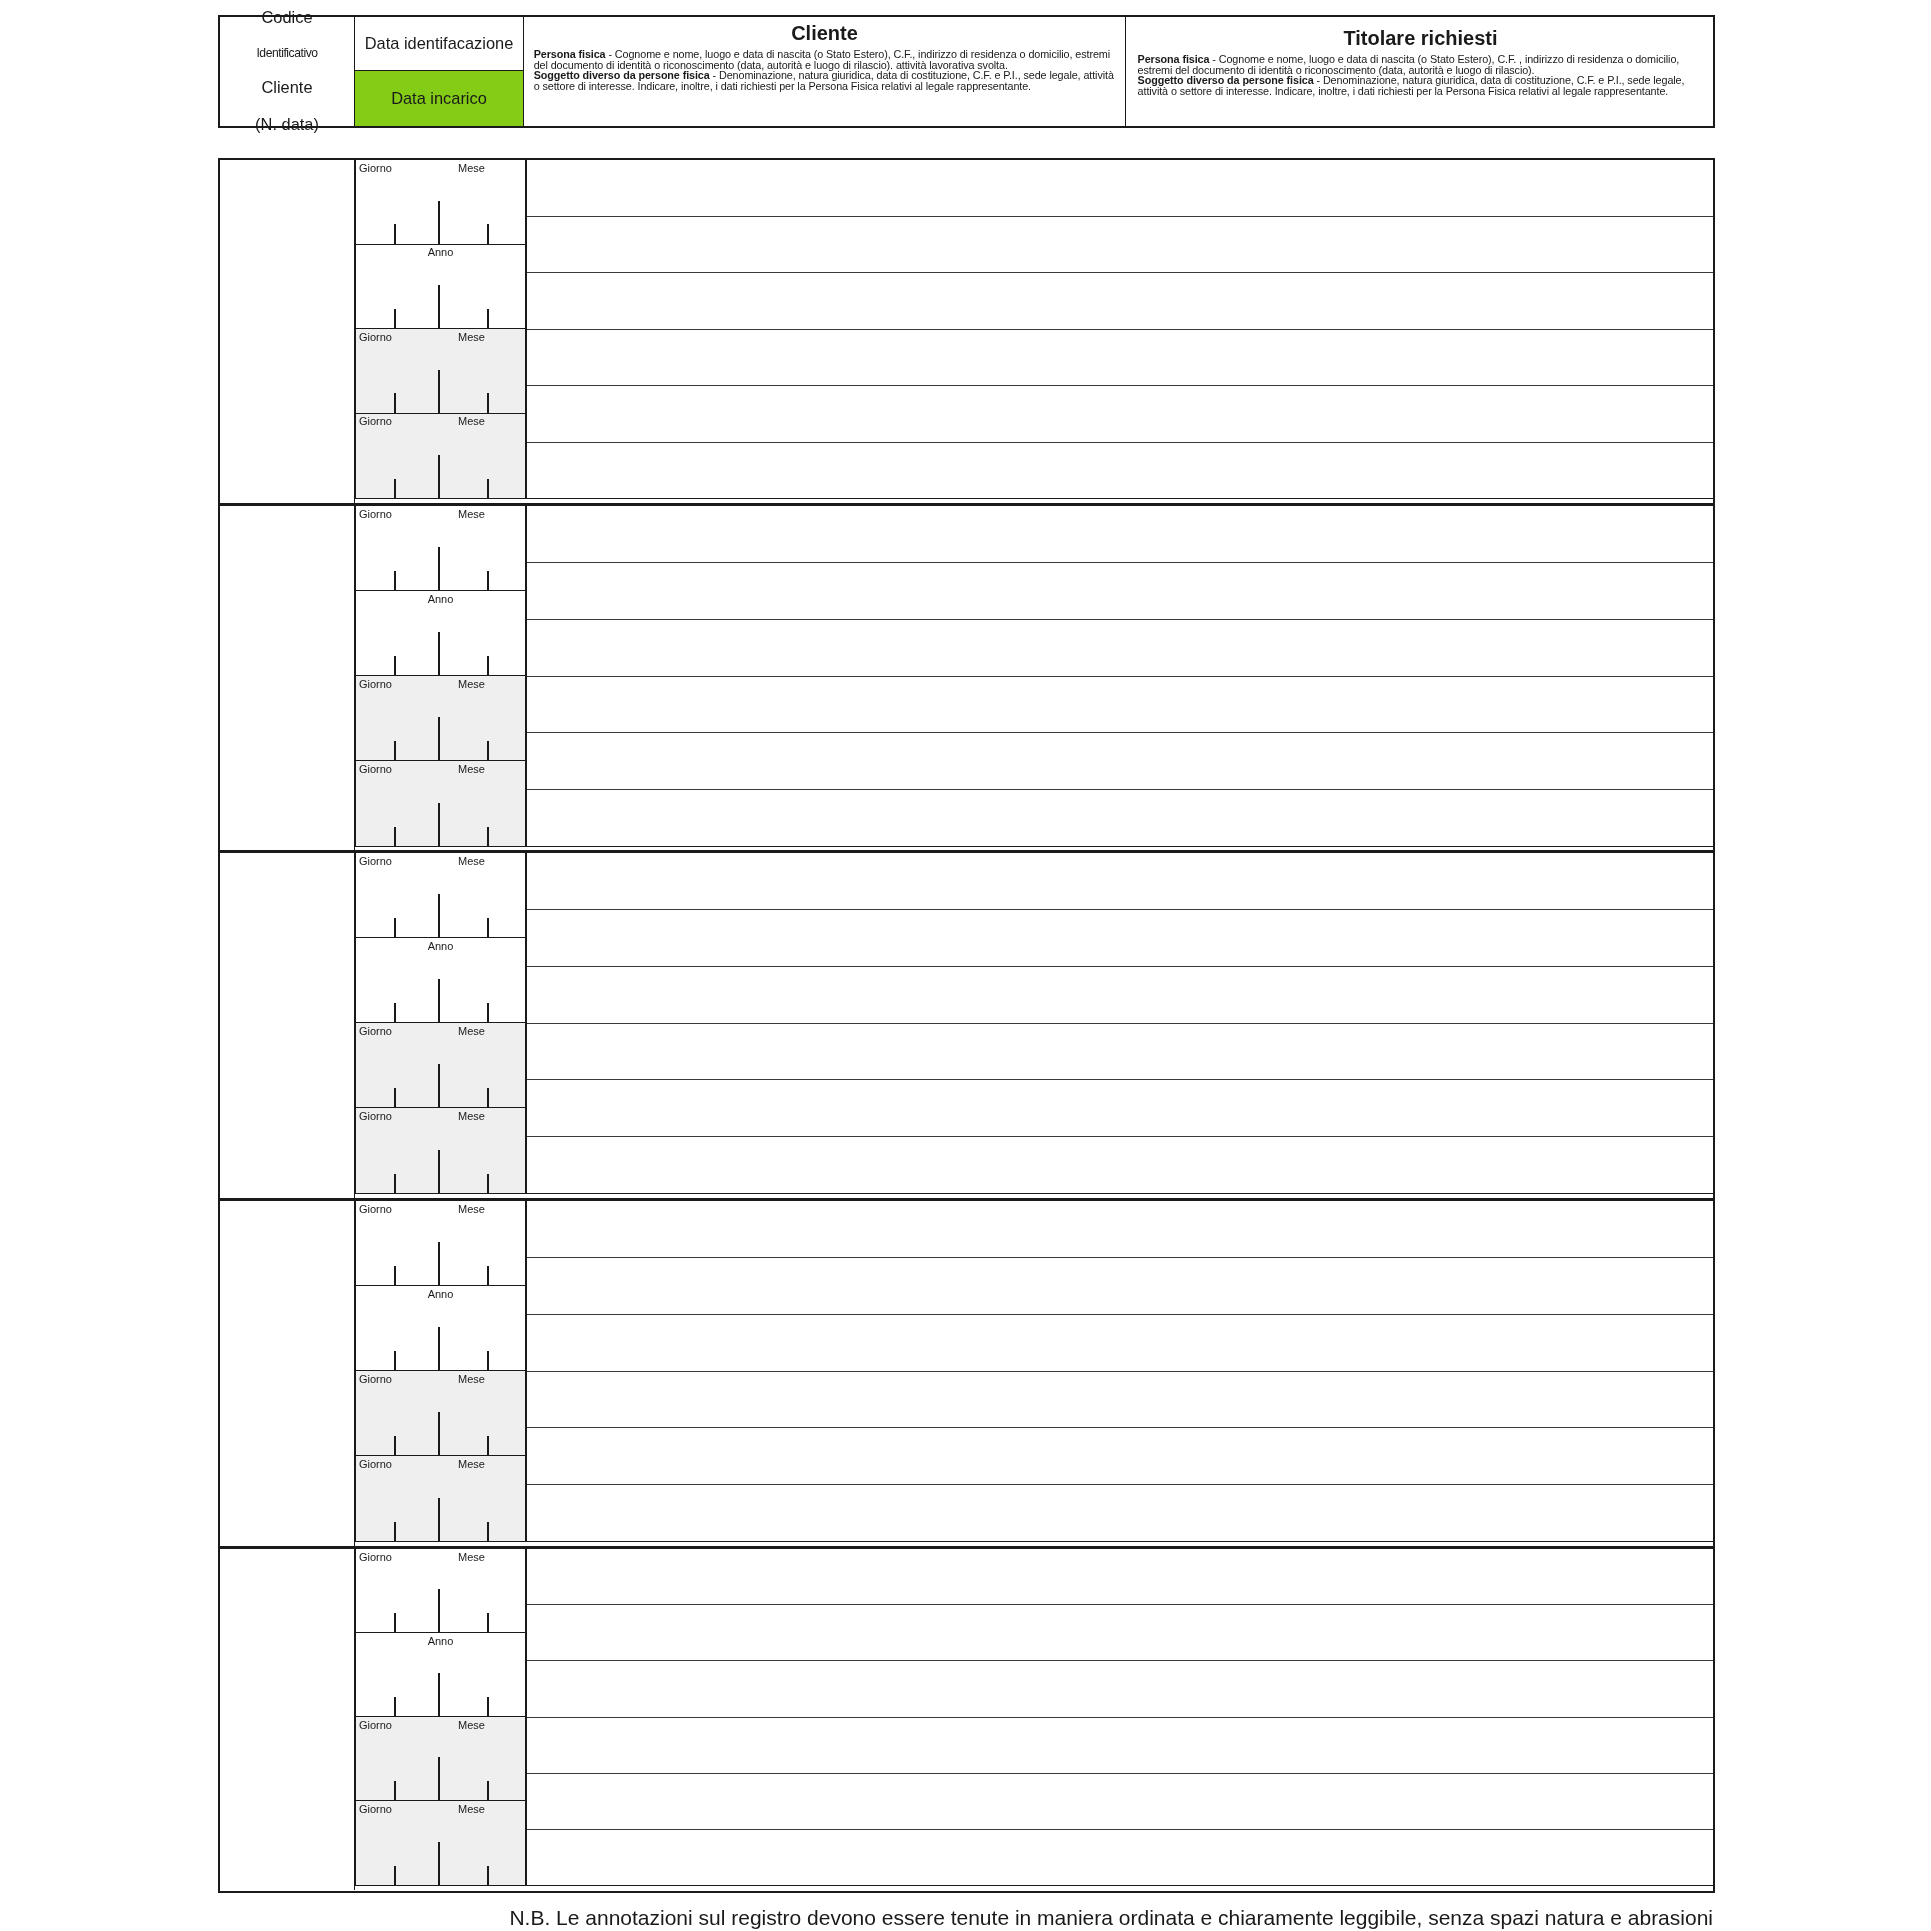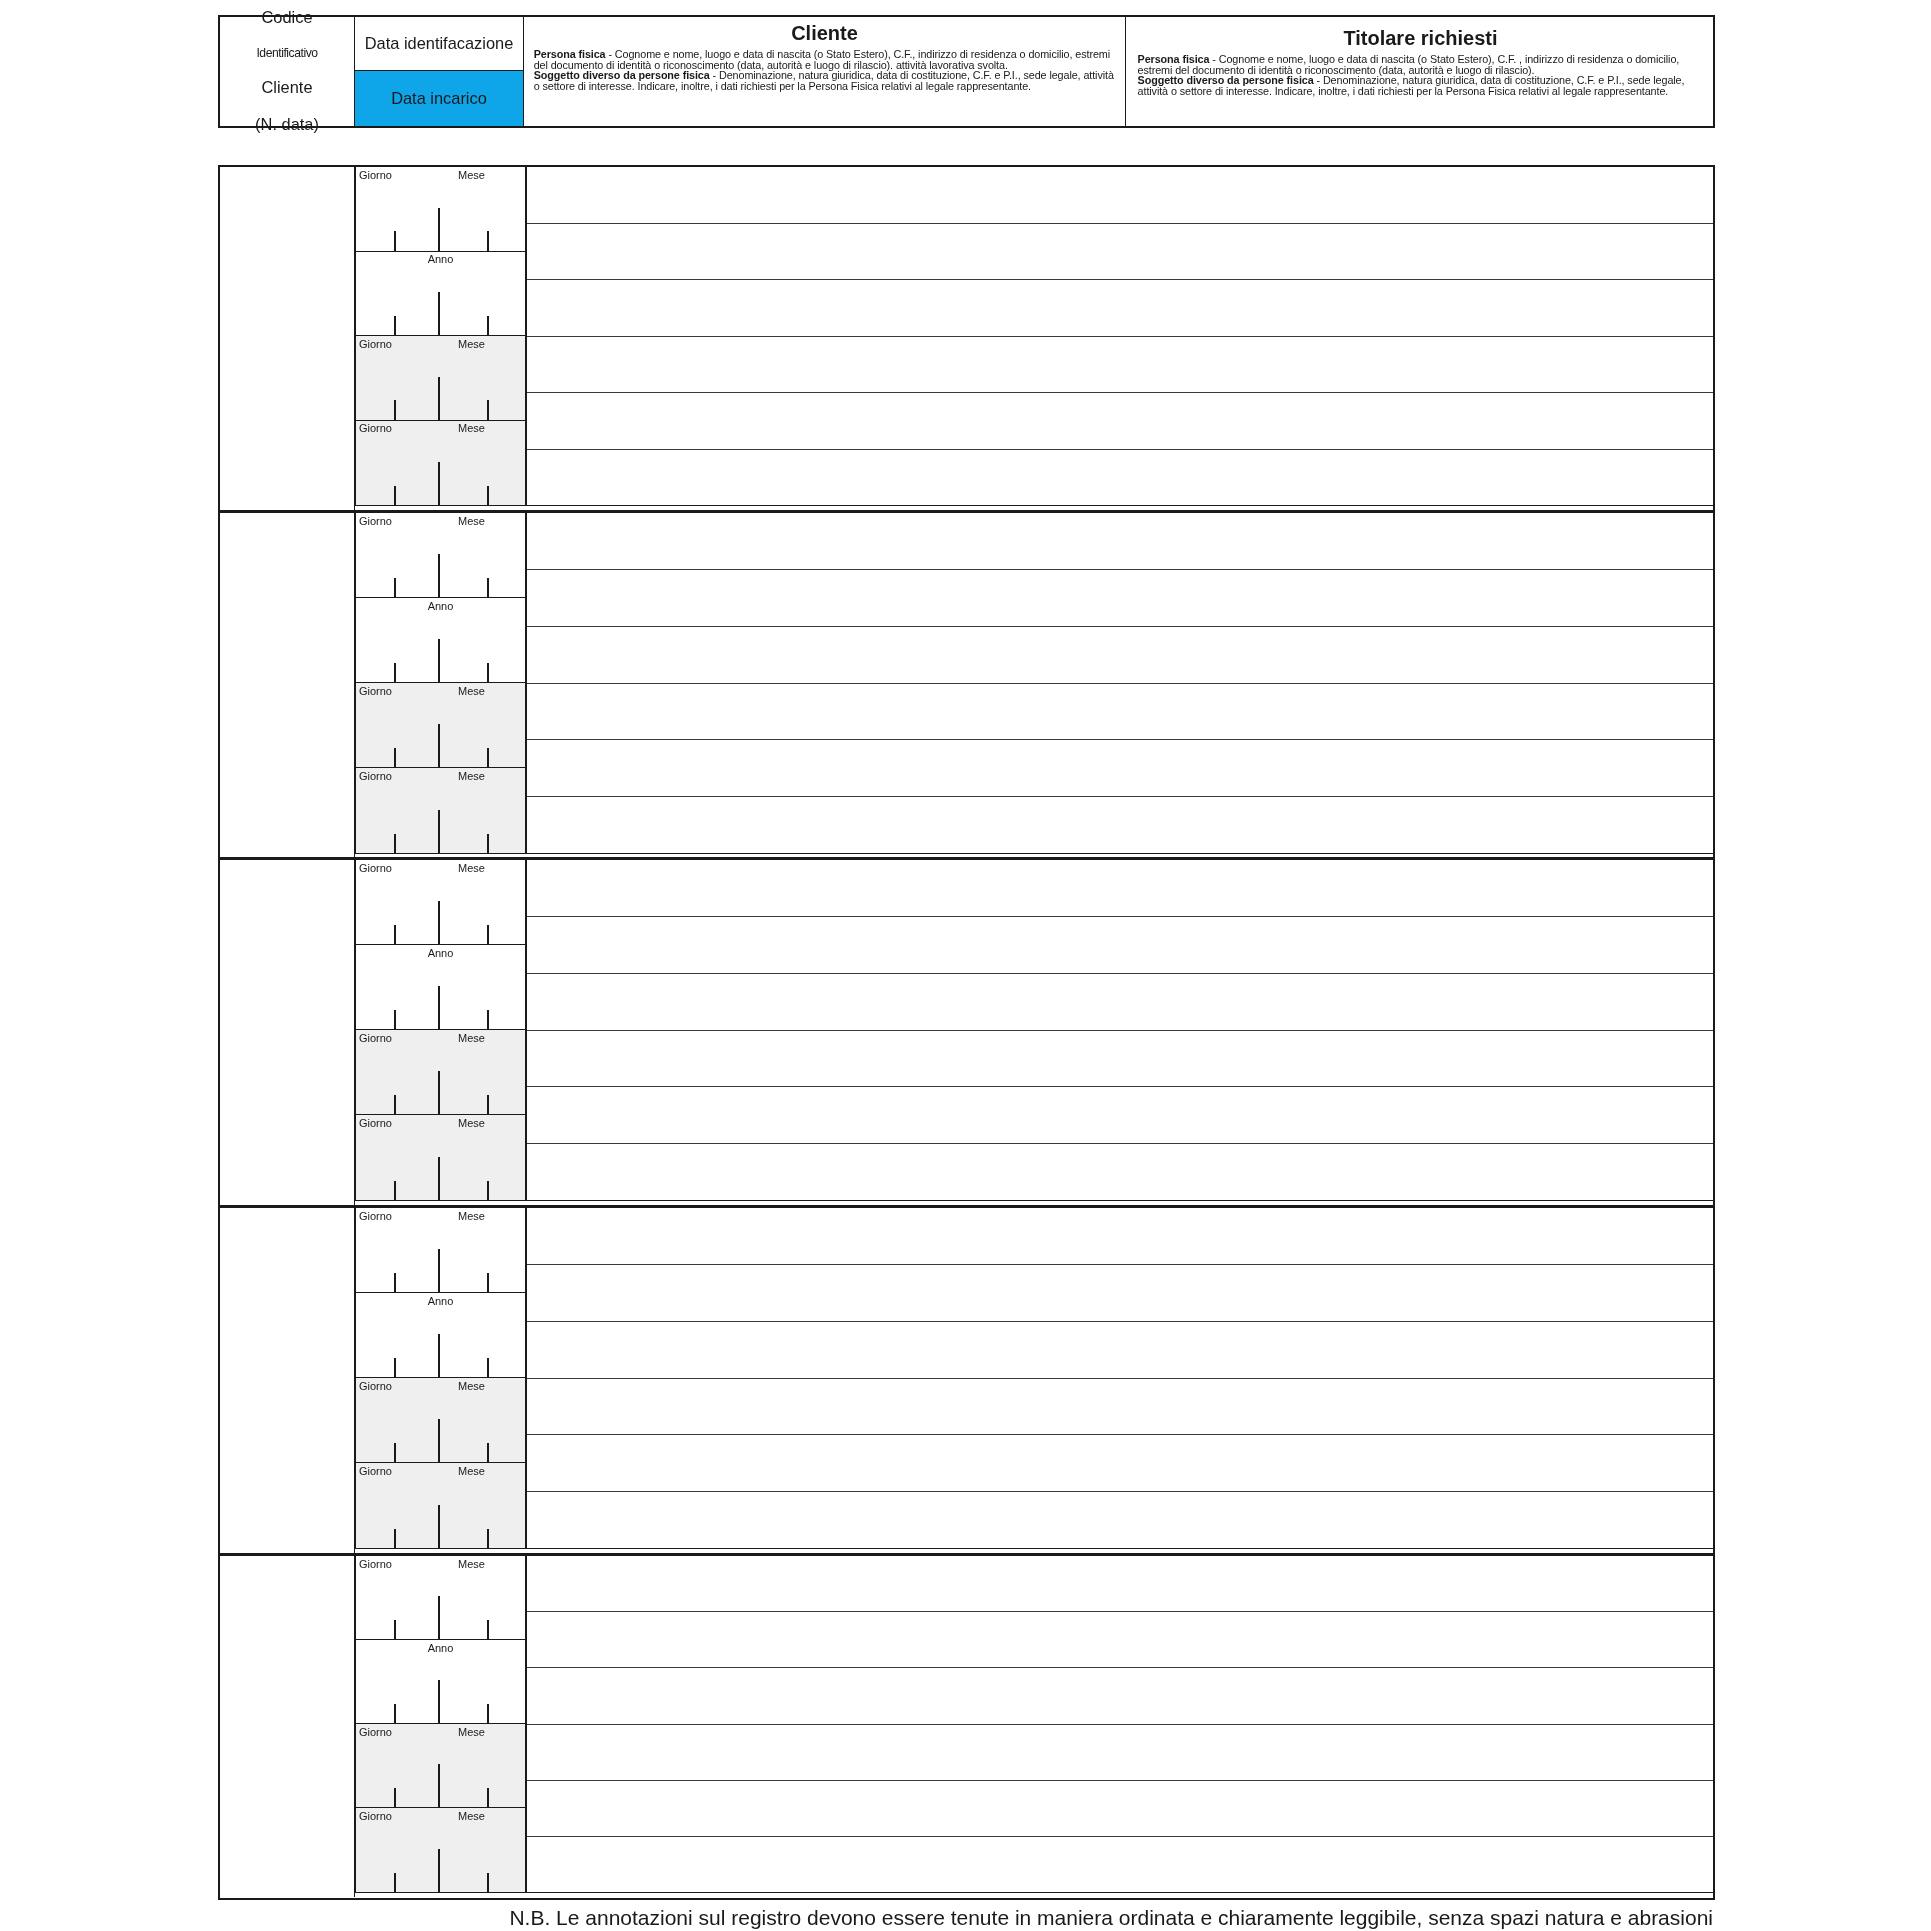--- a/index.html
+++ b/index.html
@@ -11,31 +11,31 @@
          border:2.9px solid #1a1a1a; box-sizing:border-box; display:flex; }
   .hcol { box-sizing:border-box; border-right:1.9px solid #1a1a1a; height:100%; position:relative; }
   .hcol:last-child { border-right:none; }
   .h-code { width:135px; display:flex; flex-direction:column; align-items:center; justify-content:center;
             text-align:center; line-height:1.15;gap:18px; }
   .h-code .big { font-size:16.4px; }
   .h-code .small { font-size:13.5px; letter-spacing:-0.5px; transform:scaleX(0.9); }
   .h-dates { width:169px; display:flex; flex-direction:column; }
   .h-dates .d1 { height:54px; display:flex; align-items:center; justify-content:center; font-size:16.4px;
                  border-bottom:1.9px solid #1a1a1a; box-sizing:border-box; }
-  .h-dates .d2 { flex:1; display:flex; align-items:center; justify-content:center; font-size:16.4px; background:#0ea5e9; }
+  .h-dates .d2 { flex:1; display:flex; align-items:center; justify-content:center; font-size:16.4px; background:#84cc16; }
   .h-desc { padding:5.8px 9.7px 0 9.7px; }
   .h-cliente { width:602px; }
   .h-titolare { flex:1; padding-left:11.6px; }
   .h-title { text-align:center; font-size:20px; font-weight:bold; margin:0 0 3.9px 0; }
   .h-titolare .h-title { margin-top:4.8px; }
   .h-text { font-size:10.8px; line-height:10.6px; letter-spacing:-0.1px; }
   .h-text b { font-weight:bold; }
 
   
-  .body { position:absolute; left:218px; top:165px; width:1497px; height:1735px;
+  .body { position:absolute; left:218px; top:158px; width:1497px; height:1735px;
           border:2.9px solid #1a1a1a; box-sizing:border-box;padding-left:31px; }
   .block { position:absolute; left:0; width:100%; box-sizing:border-box; }
   .block + .block { border-top:3.9px solid #1a1a1a; }
   .codecell { position:absolute; left:0; top:0; width:135px; height:100%;
               border-right:1.9px solid #1a1a1a; box-sizing:border-box; }
   .datecol { position:absolute; left:135px; top:0; width:172px; height:calc(100% - 3.9px);
              border-left:1px solid #1a1a1a; border-right:2.9px solid #1a1a1a; border-bottom:1.9px solid #1a1a1a; box-sizing:border-box; }
   .dcell { position:relative; height:25%; box-sizing:border-box; border-bottom:1.9px solid #1a1a1a; }
   .dcell:last-child { border-bottom:none; }
   .dcell.grey { background:#efefef; }

